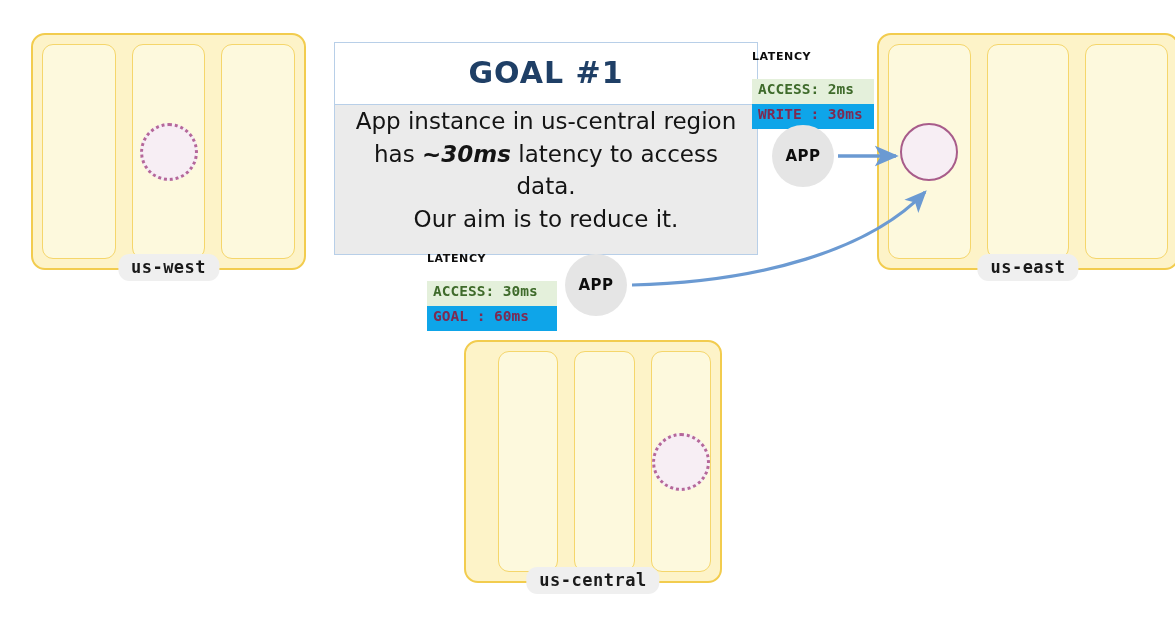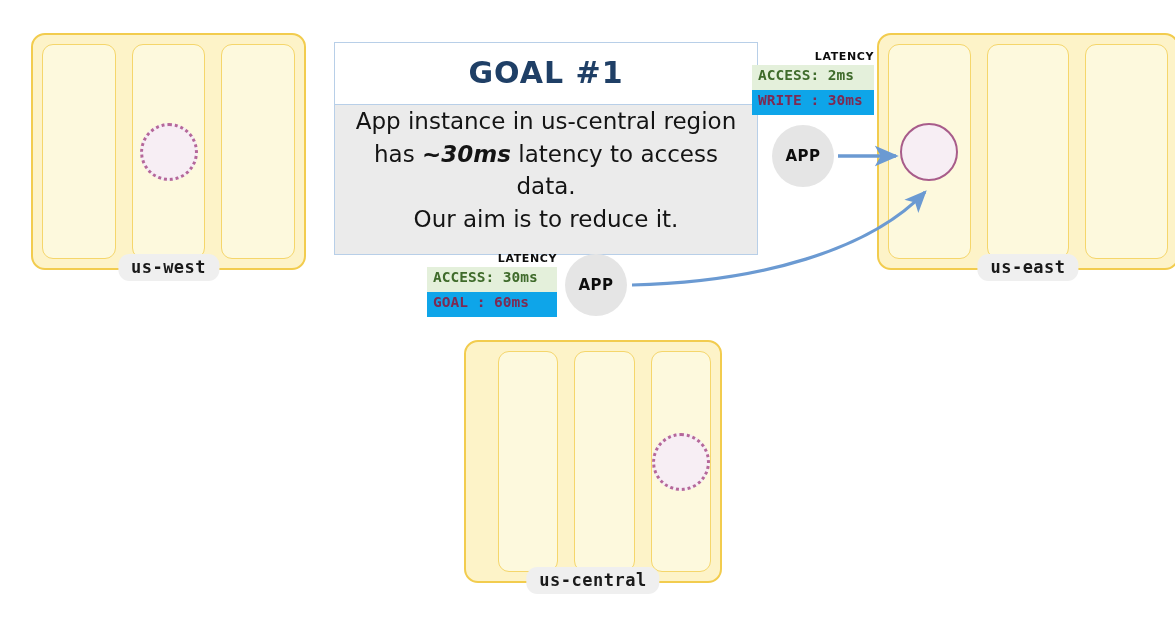--- a/index.html
+++ b/index.html
@@ -116,26 +116,26 @@
     font-style: italic;
   }
 
   
   .latency {
     position: absolute;
     z-index: 7;
     font-family: "DejaVu Sans Mono", "Liberation Mono", monospace;
   }
   .latency-title {
-    text-align: right;
+    text-align: left;
     font-size: 11px;
     font-weight: bold;
     color: #0d0d0d;
     letter-spacing: 0.6px;
-    padding-bottom: 2px;
+    padding-bottom: 16px;
     font-family: "DejaVu Sans", "Liberation Sans", sans-serif;
   }
   .latency-row {
     font-size: 14.5px;
     font-weight: bold;
     padding: 1px 6px 5px 6px;
     white-space: pre;
     line-height: 1.32;
   }
   .latency-row.access {

